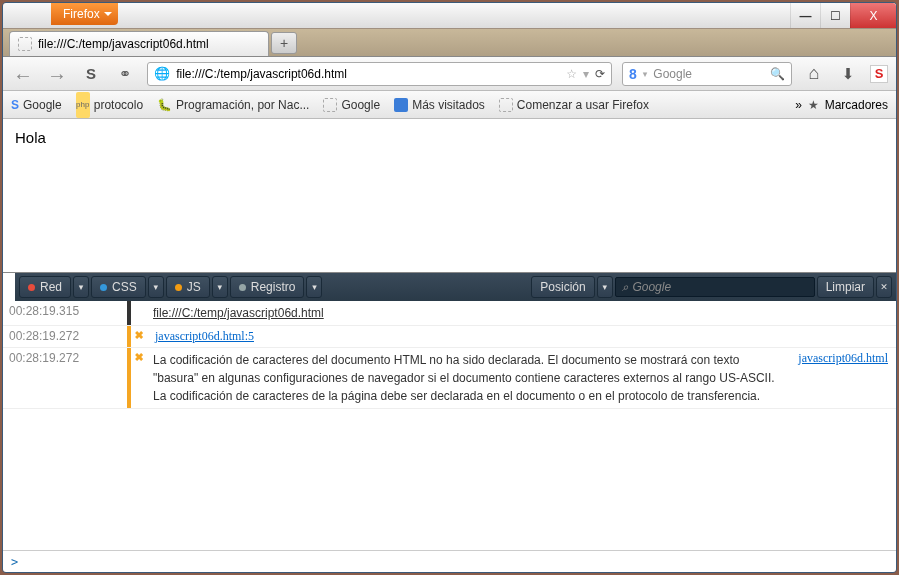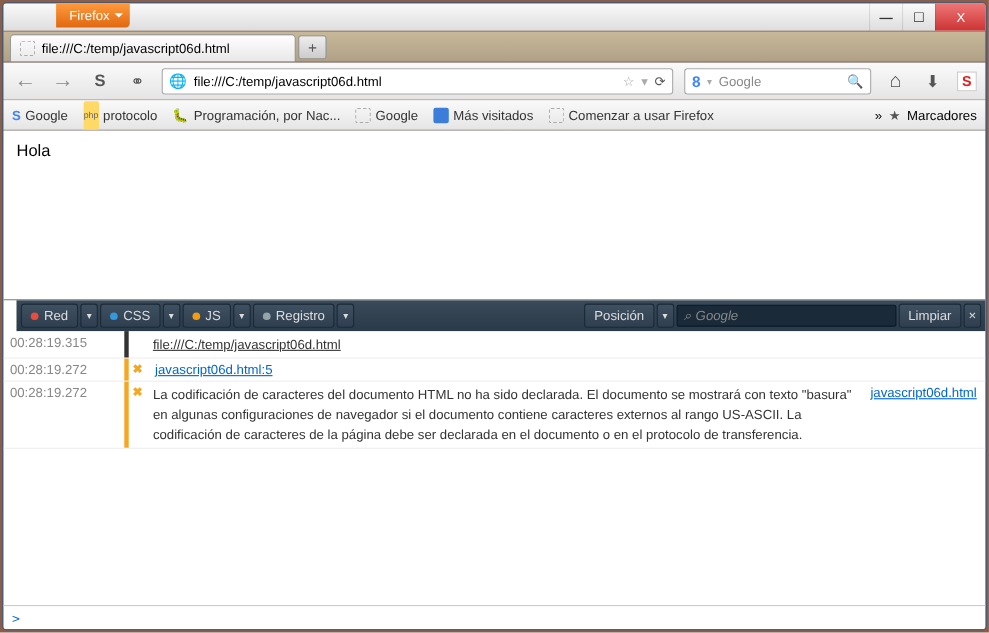--- a/index.html
+++ b/index.html
@@ -38,26 +38,26 @@
 .dt-btn { padding:0 8px; height:22px; display:flex; align-items:center; gap:5px; border:1px solid #1a2a38; border-radius:3px; background:linear-gradient(#3f5060,#2f3f50); cursor:pointer; }
 .dt-btn .dot { width:7px; height:7px; border-radius:50%; }
 .dot.red { background:#e74c3c; }
 .dot.blue { background:#3498db; }
 .dot.orange { background:#f39c12; }
 .dot.grey { background:#95a5a6; }
 .dt-drop { width:16px; height:22px; border:1px solid #1a2a38; border-radius:3px; background:linear-gradient(#3f5060,#2f3f50); display:flex; align-items:center; justify-content:center; font-size:9px; cursor:pointer; }
 .dt-filter { flex:0 0 200px; height:20px; background:#1a2a38; border:1px solid #0a1a28; border-radius:2px; padding:0 6px; color:#888; font-style:italic; display:flex; align-items:center; gap:4px; }
 .dt-messages { flex:1; overflow:auto; font-family:Consolas,monospace; font-size:12px; }
 .msg { display:flex; align-items:flex-start; border-bottom:1px solid #eee; }
-.msg .ts { width:110px; padding:3px 6px; color:#888; flex-shrink:0; }
+.msg .ts { width:124px; padding:3px 6px; color:#888; flex-shrink:0; }
 .msg .bar { width:4px; align-self:stretch; flex-shrink:0; }
 .msg .ind { width:16px; padding:3px 0; text-align:center; flex-shrink:0; font-size:11px; }
 .msg .body { flex:1; padding:3px 6px; color:#333; line-height:1.5; }
 .msg .link { padding:3px 8px; flex-shrink:0; }
-.msg .link a { color:#0066cc; text-decoration:underline; font-family:Liberation Sans, sans-serif; font-size:12px; }
+.msg .link a { color:#0066cc; text-decoration:underline; font-family:Liberation Serif, serif; font-size:12px; }
 .msg.info .bar { background:#333; }
 .msg.warn .bar { background:#f5a623; }
 .msg.warn .ind { color:#f5a623; font-weight:bold; }
 .msg.info .body a { color:#333; text-decoration:underline; }
 .dt-input { height:22px; border-top:1px solid #ccc; display:flex; align-items:center; padding:0 8px; color:#1a6fb3; font-family:Consolas,monospace; font-size:12px; }
 </style>
 </head>
 <body>
 
 <div class="window">

